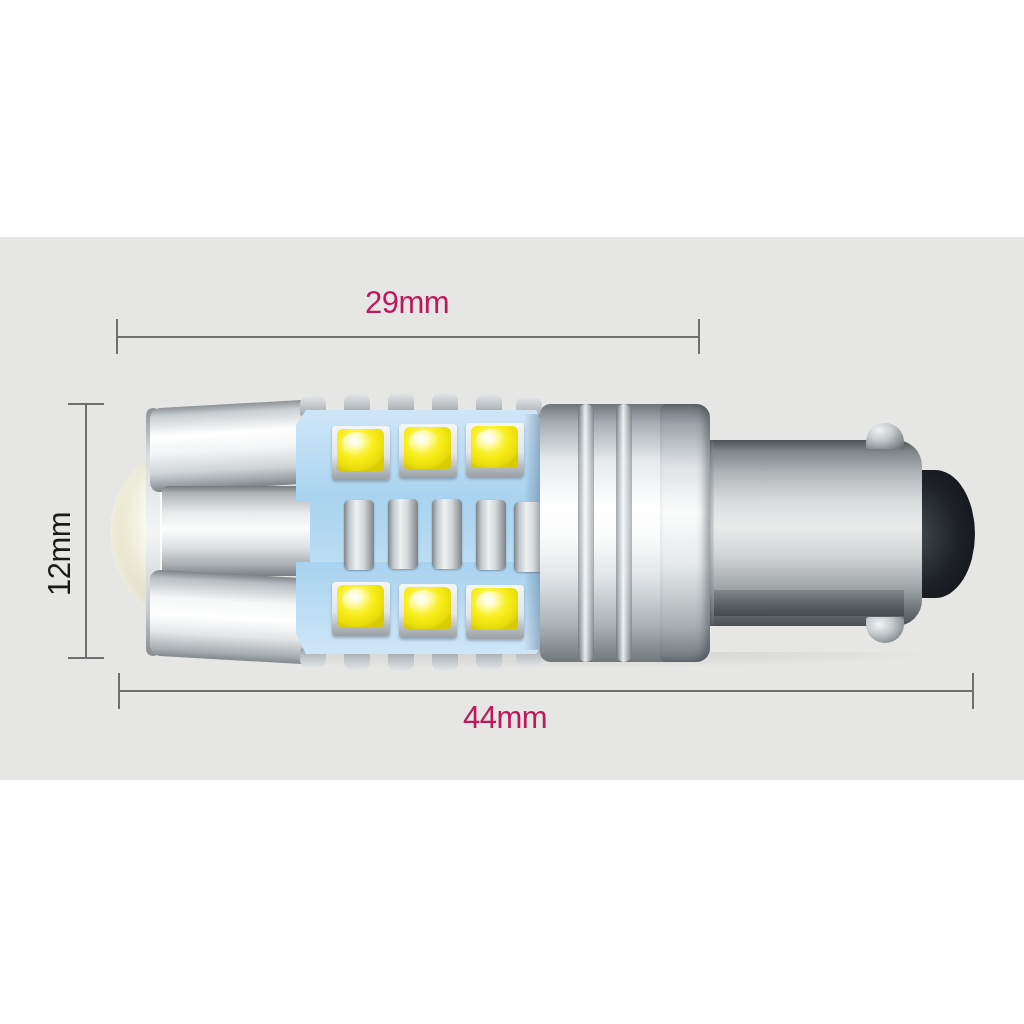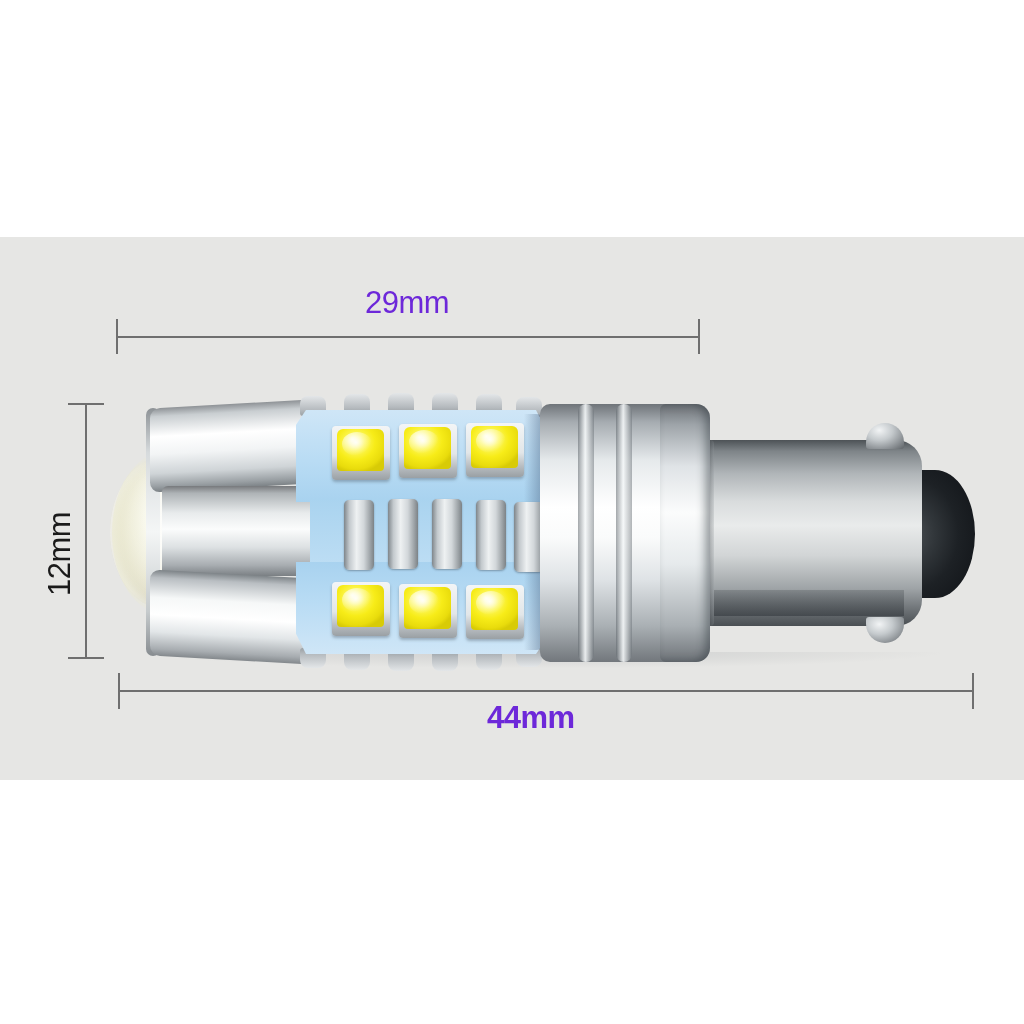--- a/index.html
+++ b/index.html
@@ -9,21 +9,21 @@
 
   
   .bg-band{position:absolute;left:0;top:237px;width:1024px;height:543px;
            background:#e6e6e4;}
 
   
   .dim-line-h{position:absolute;height:2px;background:#6f6f6f;}
   .dim-cap-v{position:absolute;width:2px;background:#6f6f6f;}
   .dim-line-v{position:absolute;width:2px;background:#6f6f6f;}
   .dim-cap-h{position:absolute;height:2px;background:#6f6f6f;}
-  .dim-label{position:absolute;color:#6d28d9;font-size:31px;
+  .dim-label{position:absolute;color:#be185d;font-size:31px;
              font-family:"Liberation Sans",sans-serif;font-weight:400;
              letter-spacing:-0.5px;white-space:nowrap;}
   .dim-label-v{position:absolute;color:#1a1a1a;font-size:31px;
                font-family:"Liberation Sans",sans-serif;font-weight:400;
                letter-spacing:-0.5px;white-space:nowrap;
                transform:rotate(-90deg);transform-origin:left top;}
 
   
   #bulb{position:absolute;left:0;top:0;width:1024px;height:1024px;}
 
@@ -252,16 +252,16 @@
     <div class="dim-label-v" style="left:42px;top:596px;">12mm</div>
     <div class="dim-line-v" style="left:85px;top:404px;height:254px;"></div>
     <div class="dim-cap-h" style="left:68px;top:403px;width:36px;"></div>
     <div class="dim-cap-h" style="left:68px;top:657px;width:36px;"></div>
   </div>
 
   <div>
     <div class="dim-line-h" style="left:118px;top:690px;width:856px;"></div>
     <div class="dim-cap-v" style="left:118px;top:673px;height:36px;"></div>
     <div class="dim-cap-v" style="left:972px;top:673px;height:36px;"></div>
-    <div class="dim-label" style="left:487px;top:700px;font-weight:bold;">44mm</div>
+    <div class="dim-label" style="left:463px;top:700px;">44mm</div>
   </div>
 
 </div>
 
 </body></html>

